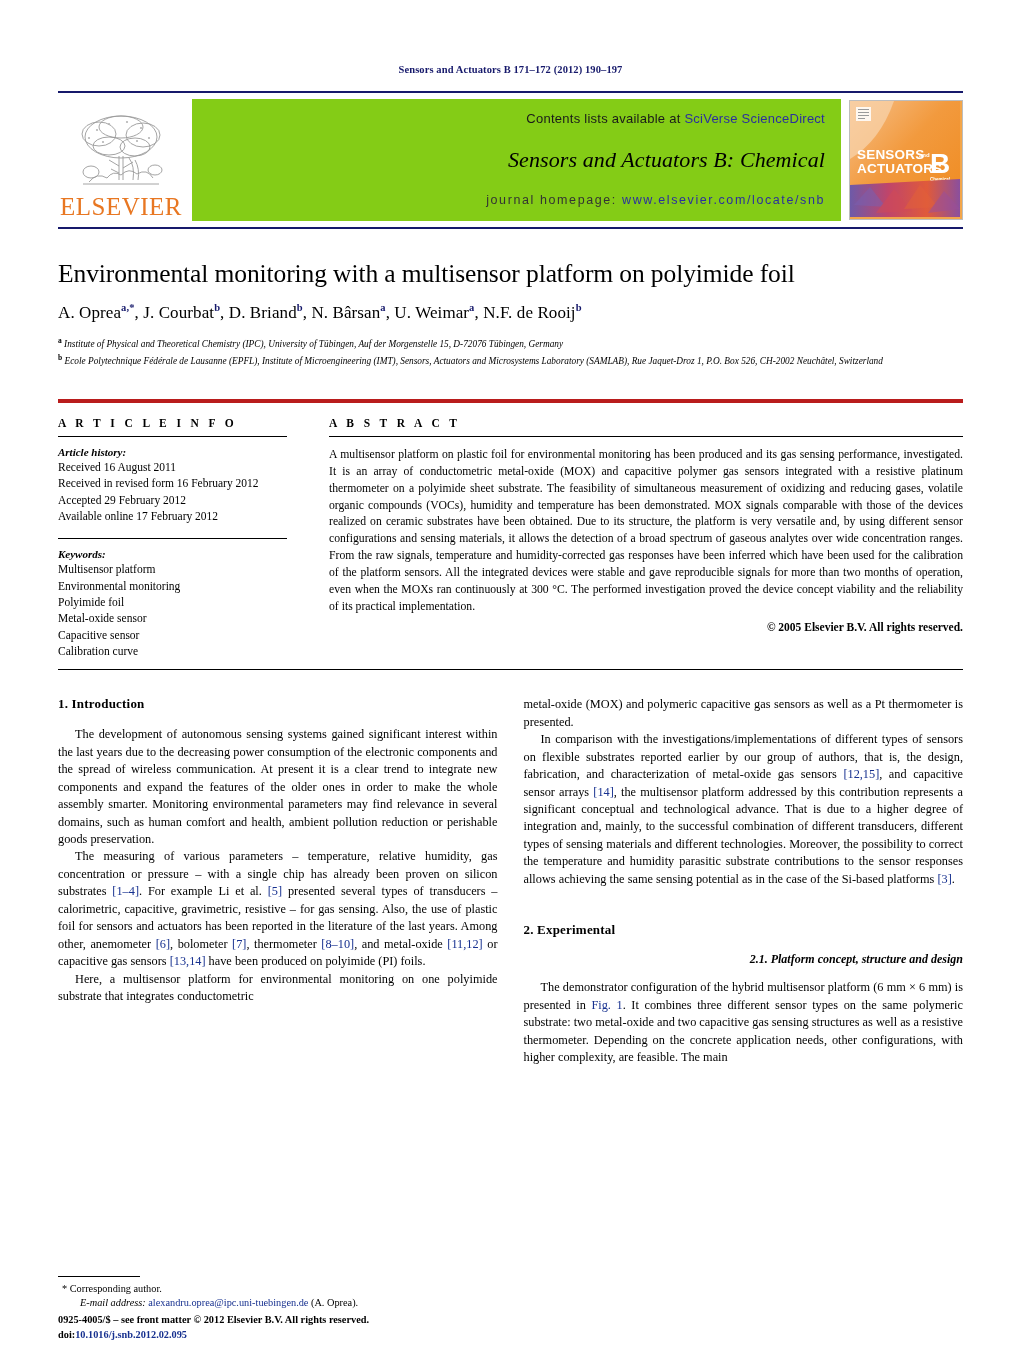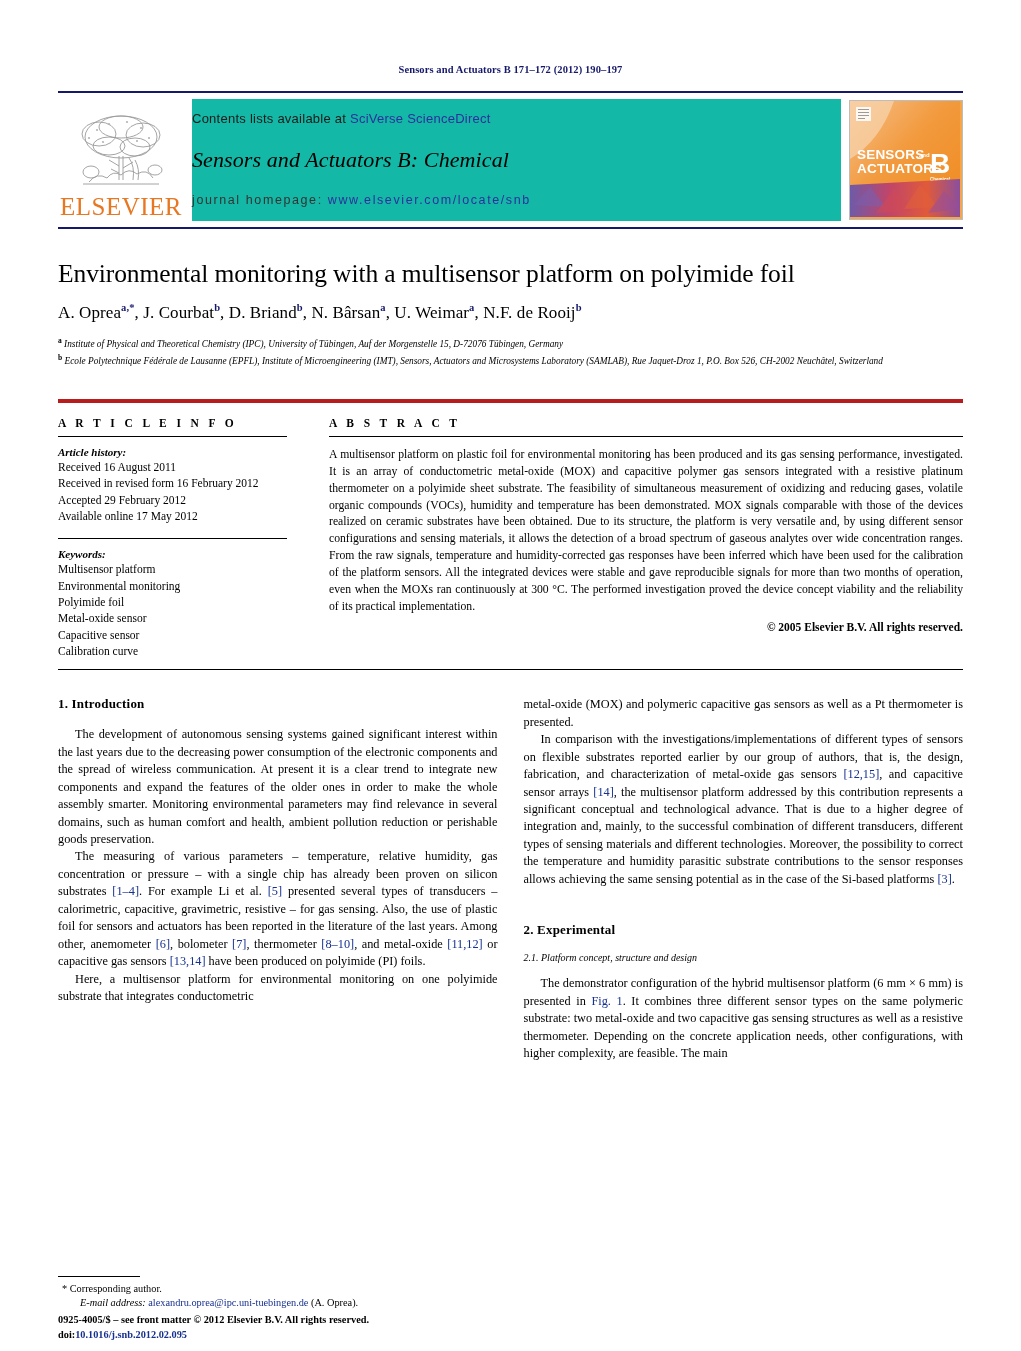--- a/index.html
+++ b/index.html
@@ -57,26 +57,26 @@
   .elsevier-word {
     font-family: "Liberation Serif", serif;
     font-size: 25px;
     letter-spacing: 0.5px;
     color: #e87722;
     line-height: 1;
     margin-top: -2px;
   }
   .masthead-center {
     flex: 1 1 auto;
-    background: #14b8a6;
+    background: #84cc16;
     margin: 0 8px;
     display: flex;
     flex-direction: column;
     justify-content: space-between;
-    align-items: flex-start;
+    align-items: flex-end;
     padding: 12px 16px 14px 0;
     box-sizing: border-box;
   }
   .contents-line {
     font-family: "Liberation Sans", sans-serif;
     font-size: 13px;
     color: #1a1a1a;
     letter-spacing: 0.25px;
   }
   .contents-line .sd-link {
@@ -196,24 +196,25 @@
     min-width: 0;
   }
   .h1 {
     font-size: 13px;
     font-weight: bold;
     margin: 0 0 14px 0;
     letter-spacing: 0.2px;
   }
   .h1-top { margin-top: 0; }
   .h2 {
-    font-size: 10px;
-    font-weight: normal;
+    font-size: 12px;
+    font-weight: bold;
     font-style: italic;
     margin: 0 0 12px 0;
+    text-align: right;
   }
   p.body {
     font-size: 12.3px;
     line-height: 1.42;
     text-align: justify;
     margin: 0;
     text-indent: 17px;
     hyphens: auto;
   }
   p.body + p.body { margin-top: 0; }
@@ -352,21 +353,21 @@
 
   <div class="infoblock">
 
     <div class="info-col">
       <div class="sec-head">A R T I C L E   I N F O</div>
       <hr class="hr-thin">
       <div class="info-sub">Article history:</div>
       <div class="info-line">Received 16 August 2011</div>
       <div class="info-line">Received in revised form 16 February 2012</div>
       <div class="info-line">Accepted 29 February 2012</div>
-      <div class="info-line">Available online 17 May 2012</div>
+      <div class="info-line">Available online 17 February 2012</div>
       <div class="info-gap"></div>
       <hr class="hr-thin">
       <div class="info-sub">Keywords:</div>
       <div class="info-line">Multisensor platform</div>
       <div class="info-line">Environmental monitoring</div>
       <div class="info-line">Polyimide foil</div>
       <div class="info-line">Metal-oxide sensor</div>
       <div class="info-line">Capacitive sensor</div>
       <div class="info-line">Calibration curve</div>
     </div>

